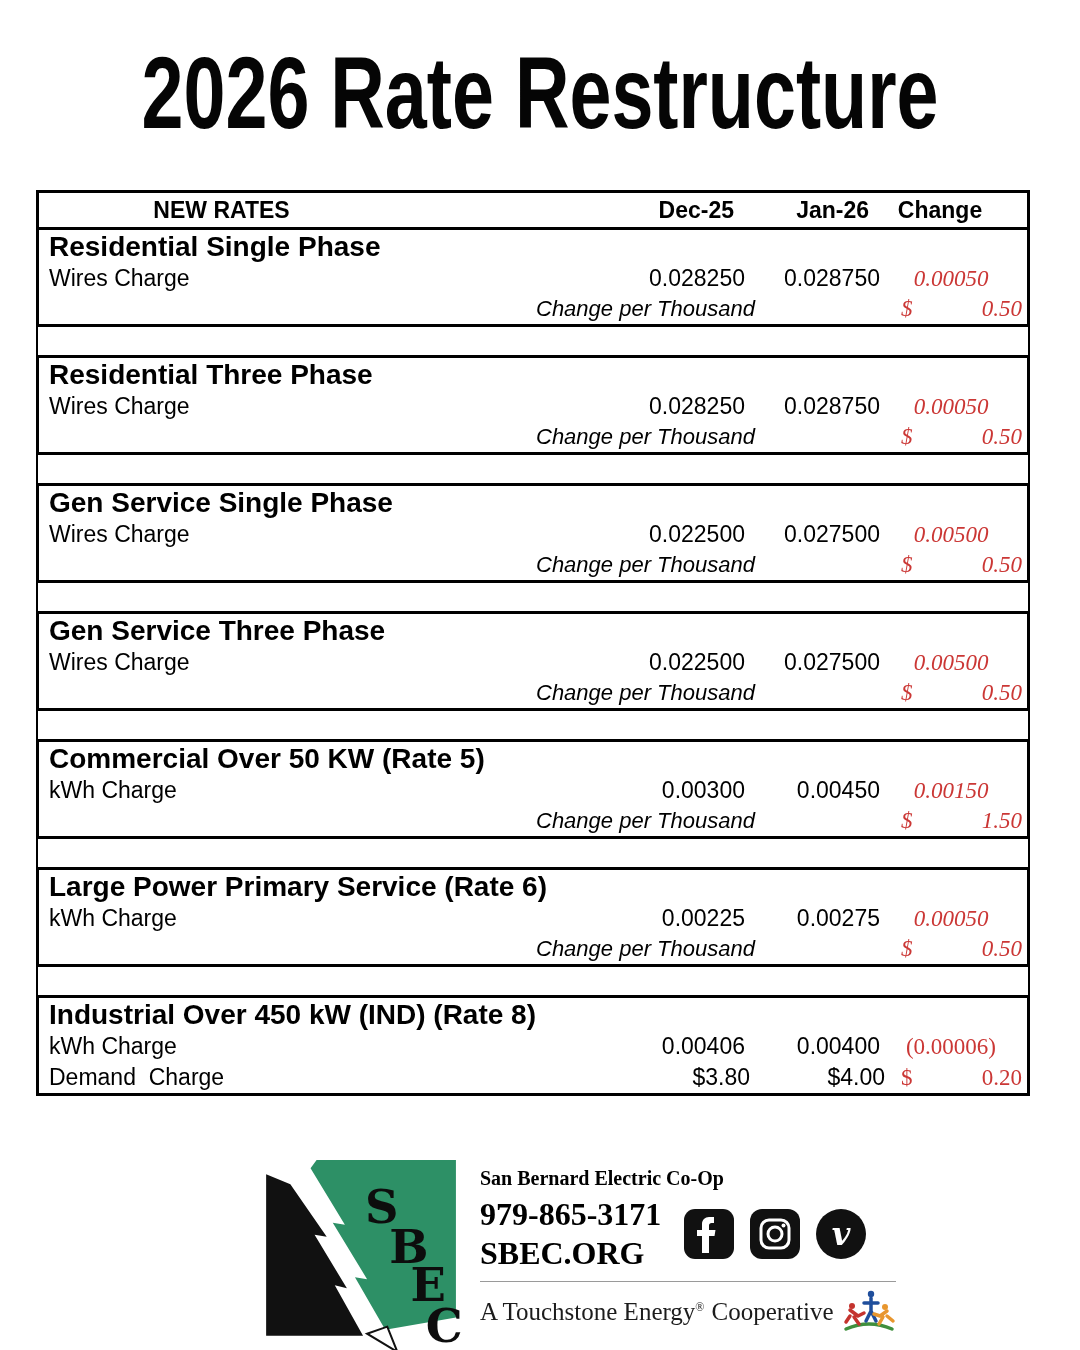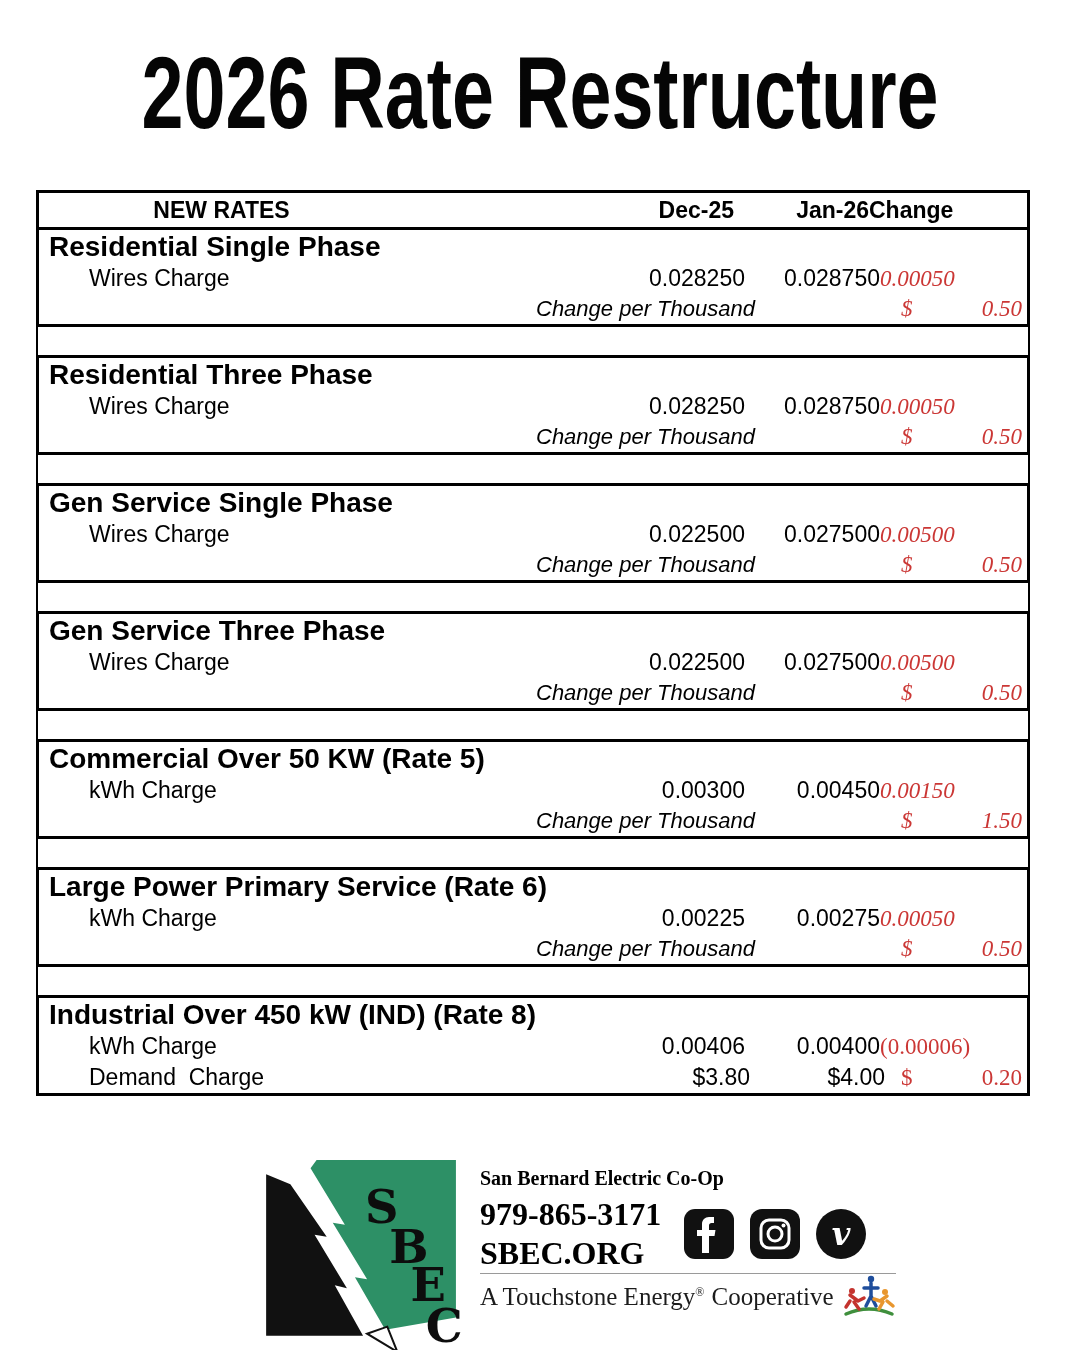--- a/index.html
+++ b/index.html
@@ -15,40 +15,40 @@
   }
   
   .rate-table{margin:40px 50px 0 36px;font-size:23px;}
   .row{display:flex;align-items:center;}
   .head{border:3px solid #000;border-bottom:none;height:34px;font-weight:bold;}
   .sec{border:3px solid #000;}
   .spacer{height:28px;border-left:2px solid #000;border-right:2px solid #000;}
   .c-label{flex:1;padding-left:10px;white-space:pre-wrap;}
   .c-dec{width:190px;text-align:right;}
   .c-jan{width:135px;text-align:right;}
-  .c-change{width:142px;text-align:left;padding-right:5px;}
+  .c-change{width:142px;text-align:center;padding-right:5px;}
   .head .c-label{text-align:center;padding-right:150px;}
   .head .c-change{padding-right:16px;}
   .title-row{height:33px;font-weight:bold;font-size:28px;}
-  .value-row{height:31px;margin-left:40px;}
+  .value-row{height:31px;}
   .cpt-row{height:30px;gap:24px;}
   .cpt-cell{width:325px;padding-left:24px;text-align:left;font-style:italic;font-size:22px;}
   .money{width:142px;display:flex;justify-content:space-between;align-items:center;
          padding:0 5px 0 16px;box-sizing:border-box;}
   .red{color:#cb3735;font-family:Liberation Serif, serif;}
   .it{font-style:italic;}
   
   .footer{display:flex;align-items:flex-start;margin:62px 0 0 252px;}
   .f-text{margin-left:16px;padding-top:8px;}
   .f-company{font-family:"Liberation Serif",serif;font-weight:bold;font-size:20px;line-height:1.25;}
   .f-mid{display:flex;align-items:center;margin-top:4px;}
   .f-contact{display:flex;flex-direction:column;}
   .f-phone,.f-site{font-family:"Liberation Serif",serif;font-weight:bold;font-size:32px;line-height:1.22;}
   .f-icons{display:flex;gap:14px;margin-left:22px;align-items:center;}
-  .f-tagrow{display:flex;align-items:center;margin-top:0;border-top:1px solid #9a9a9a;}
+  .f-tagrow{display:flex;align-items:center;margin-top:8px;border-top:1px solid #9a9a9a;padding-top:7px;}
   .f-tagline{font-family:"Liberation Serif",serif;font-size:25px;color:#1c1c1c;}
   .f-tagline sup{font-size:12px;}
   .tag-coop{padding-left:7px;}
   .touchstone{margin-left:8px;}
 </style>
 </head>
 <body>
 
 <div class="page-title">2026 Rate Restructure</div>
 

